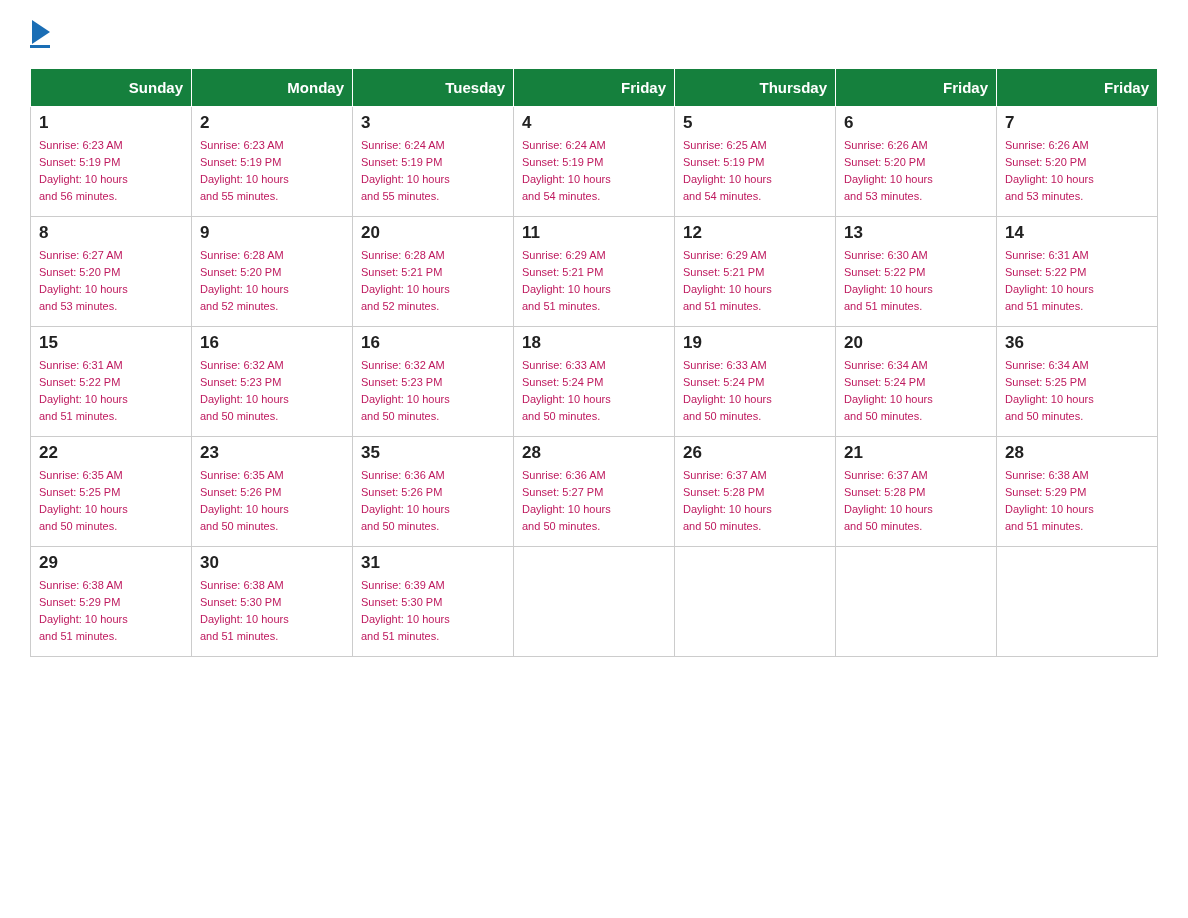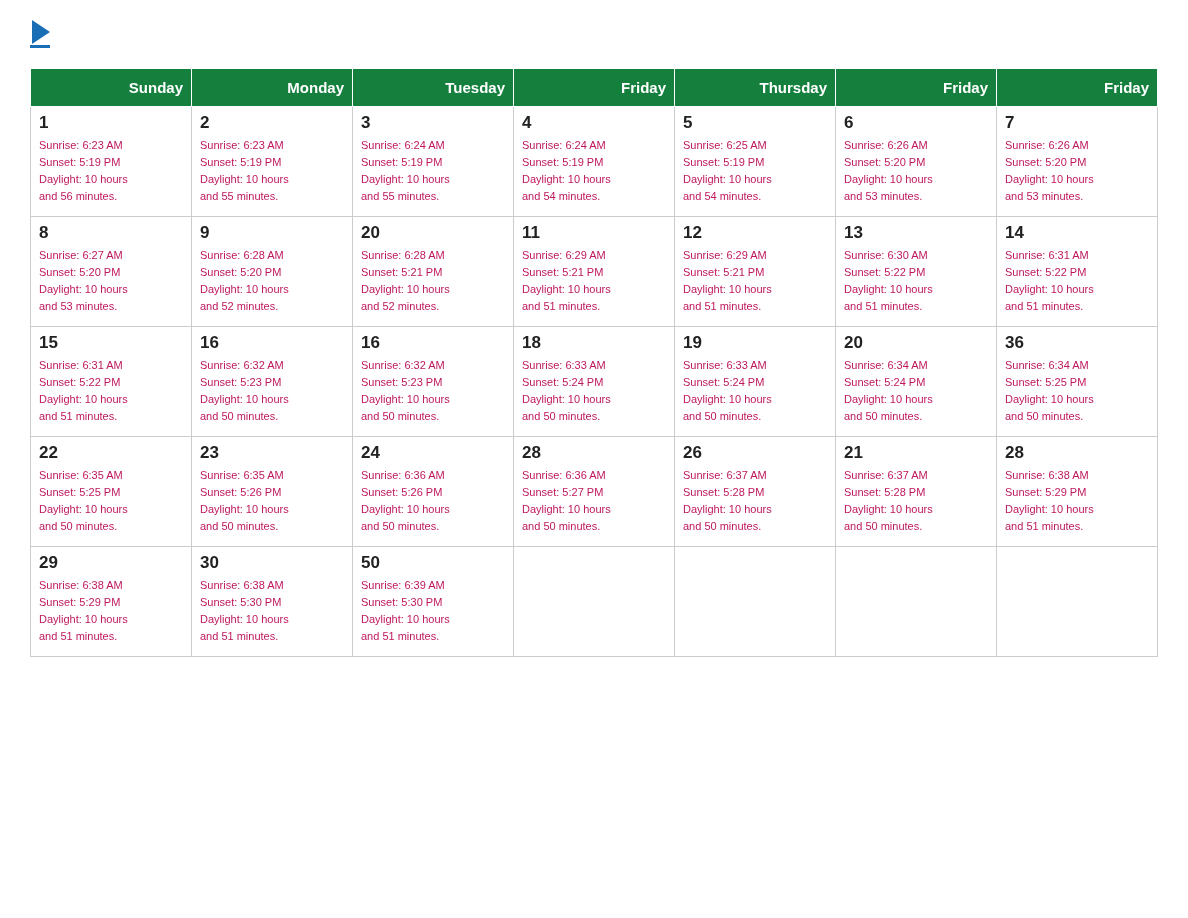--- a/index.html
+++ b/index.html
@@ -341,21 +341,21 @@
         <td>
           <div class="day-number">23</div>
           <div class="day-info">
             <div>Sunrise: 6:35 AM</div>
             <div>Sunset: 5:26 PM</div>
             <div>Daylight: 10 hours</div>
             <div>and 50 minutes.</div>
           </div>
         </td>
         <td>
-          <div class="day-number">24</div>
+          <div class="day-number">35</div>
           <div class="day-info">
             <div>Sunrise: 6:36 AM</div>
             <div>Sunset: 5:26 PM</div>
             <div>Daylight: 10 hours</div>
             <div>and 50 minutes.</div>
           </div>
         </td>
         <td>
           <div class="day-number">28</div>
           <div class="day-info">
@@ -406,21 +406,21 @@
         <td>
           <div class="day-number">30</div>
           <div class="day-info">
             <div>Sunrise: 6:38 AM</div>
             <div>Sunset: 5:30 PM</div>
             <div>Daylight: 10 hours</div>
             <div>and 51 minutes.</div>
           </div>
         </td>
         <td>
-          <div class="day-number">50</div>
+          <div class="day-number">31</div>
           <div class="day-info">
             <div>Sunrise: 6:39 AM</div>
             <div>Sunset: 5:30 PM</div>
             <div>Daylight: 10 hours</div>
             <div>and 51 minutes.</div>
           </div>
         </td>
         <td class="empty-cell"></td>
         <td class="empty-cell"></td>
         <td class="empty-cell"></td>

